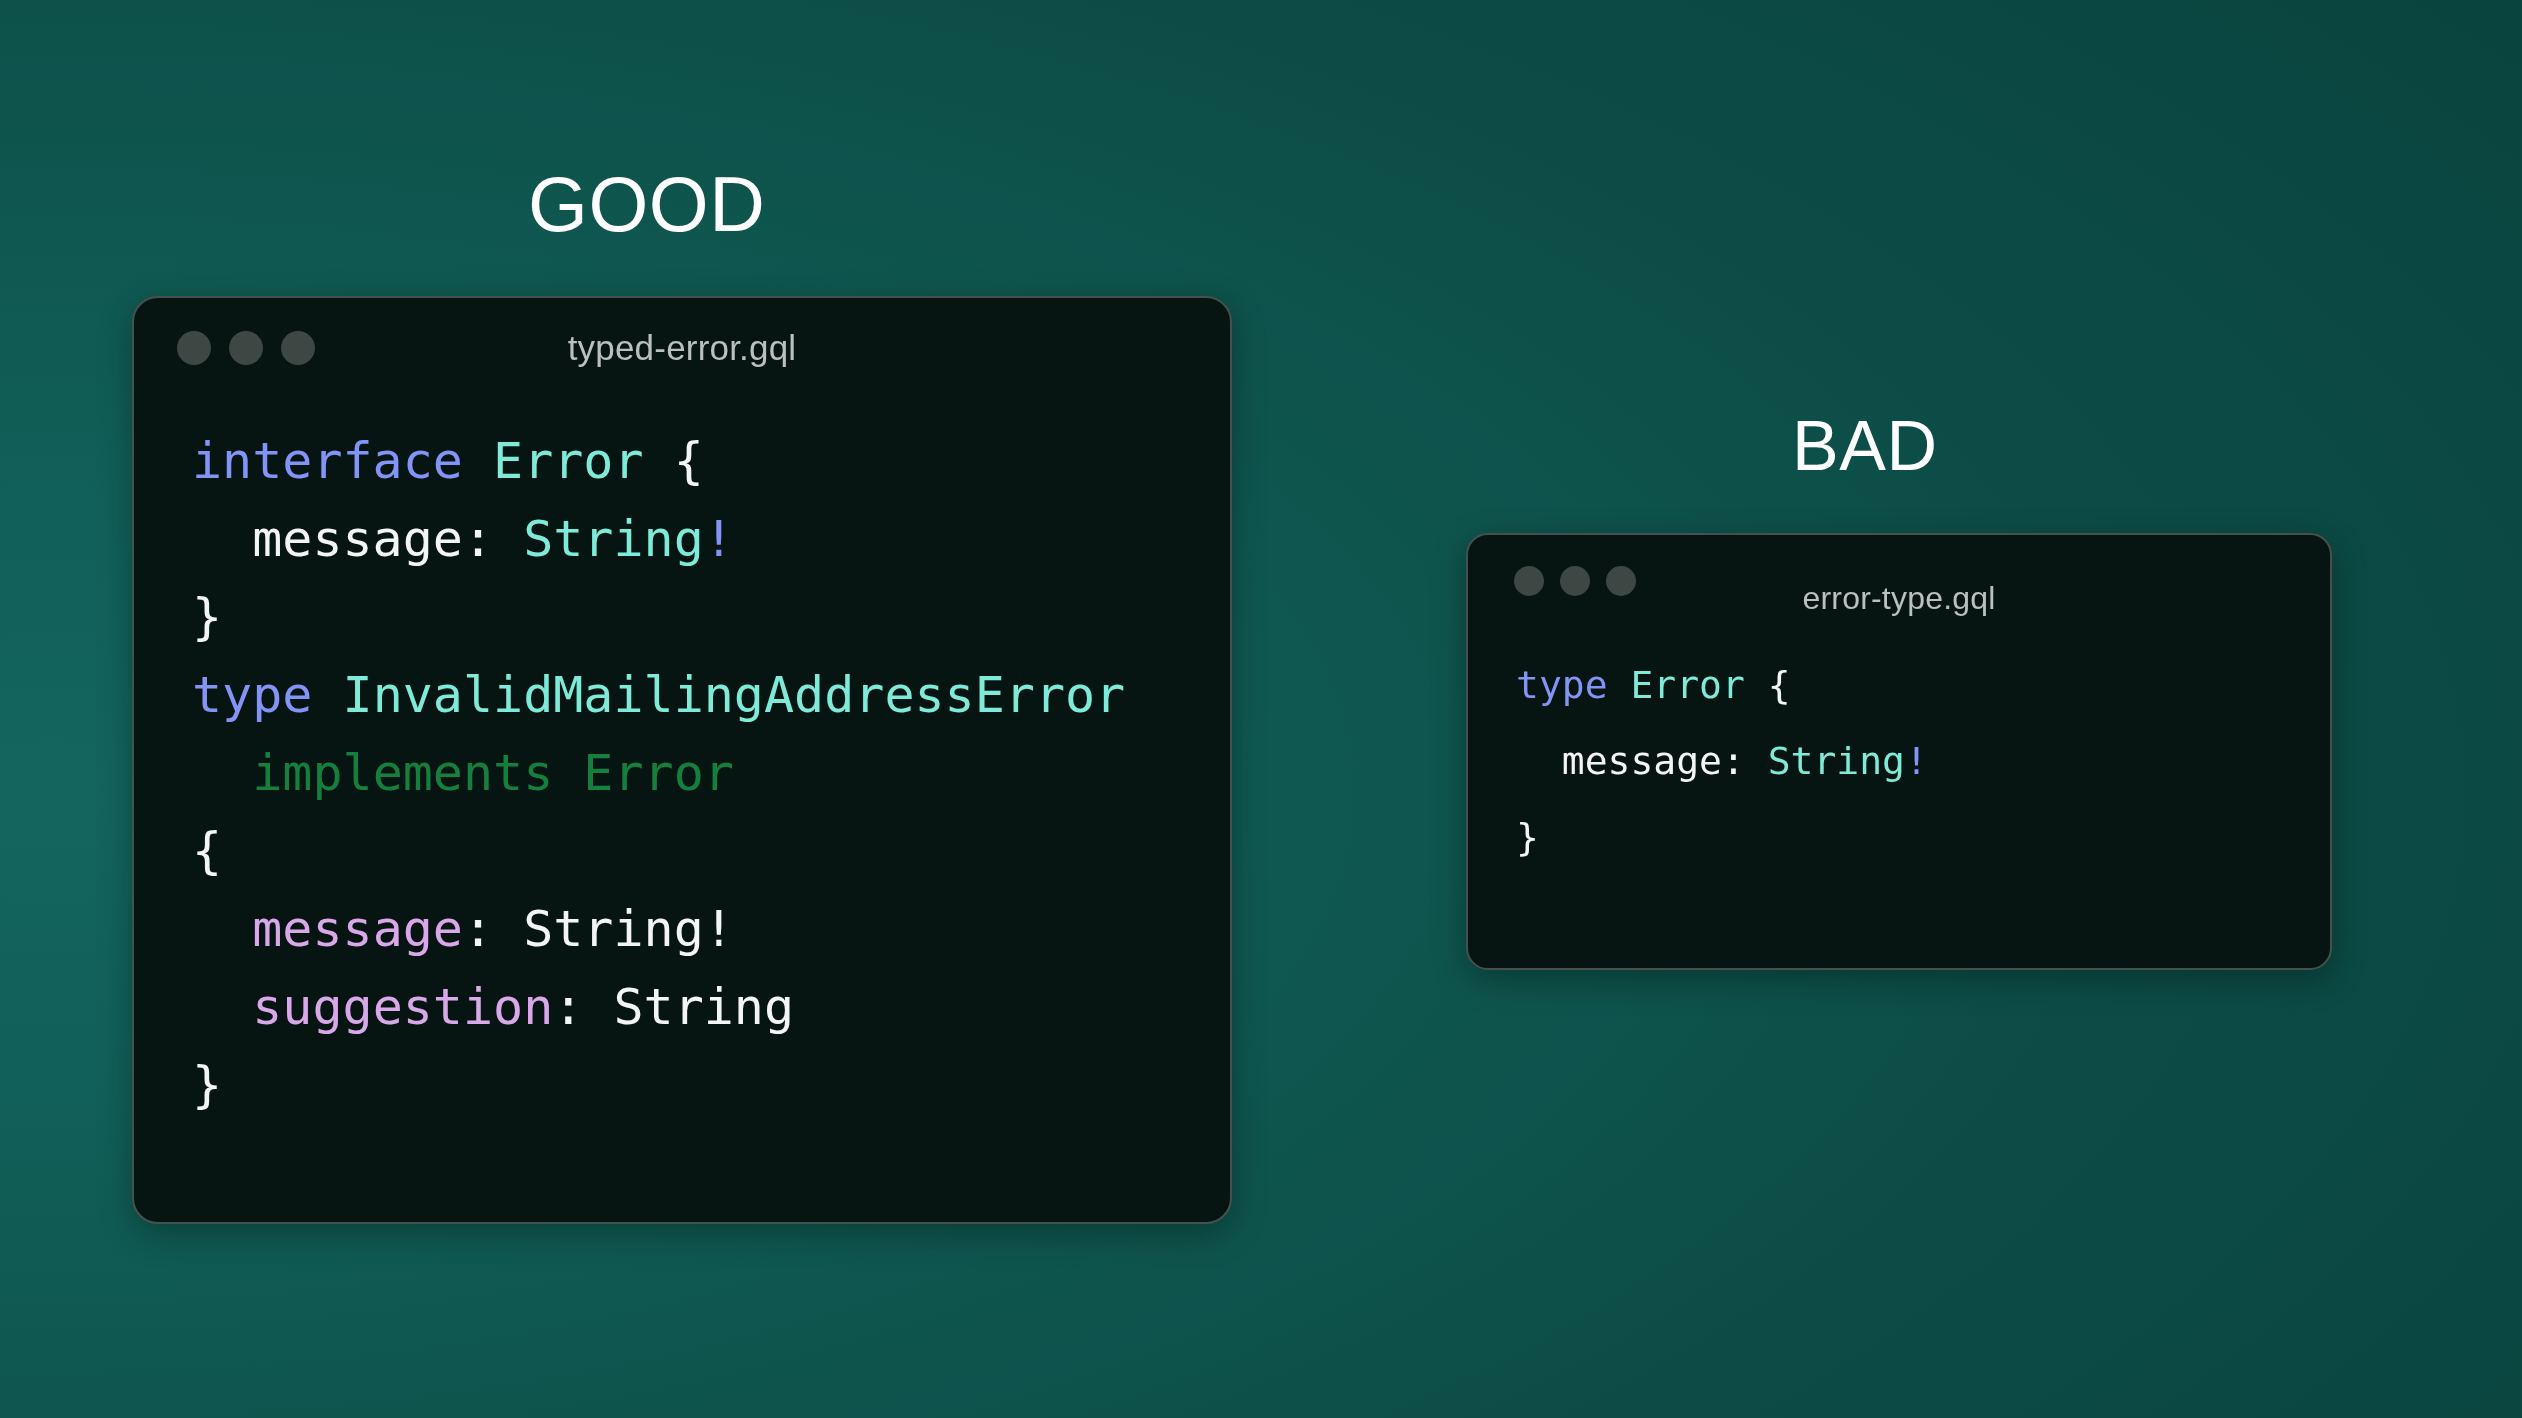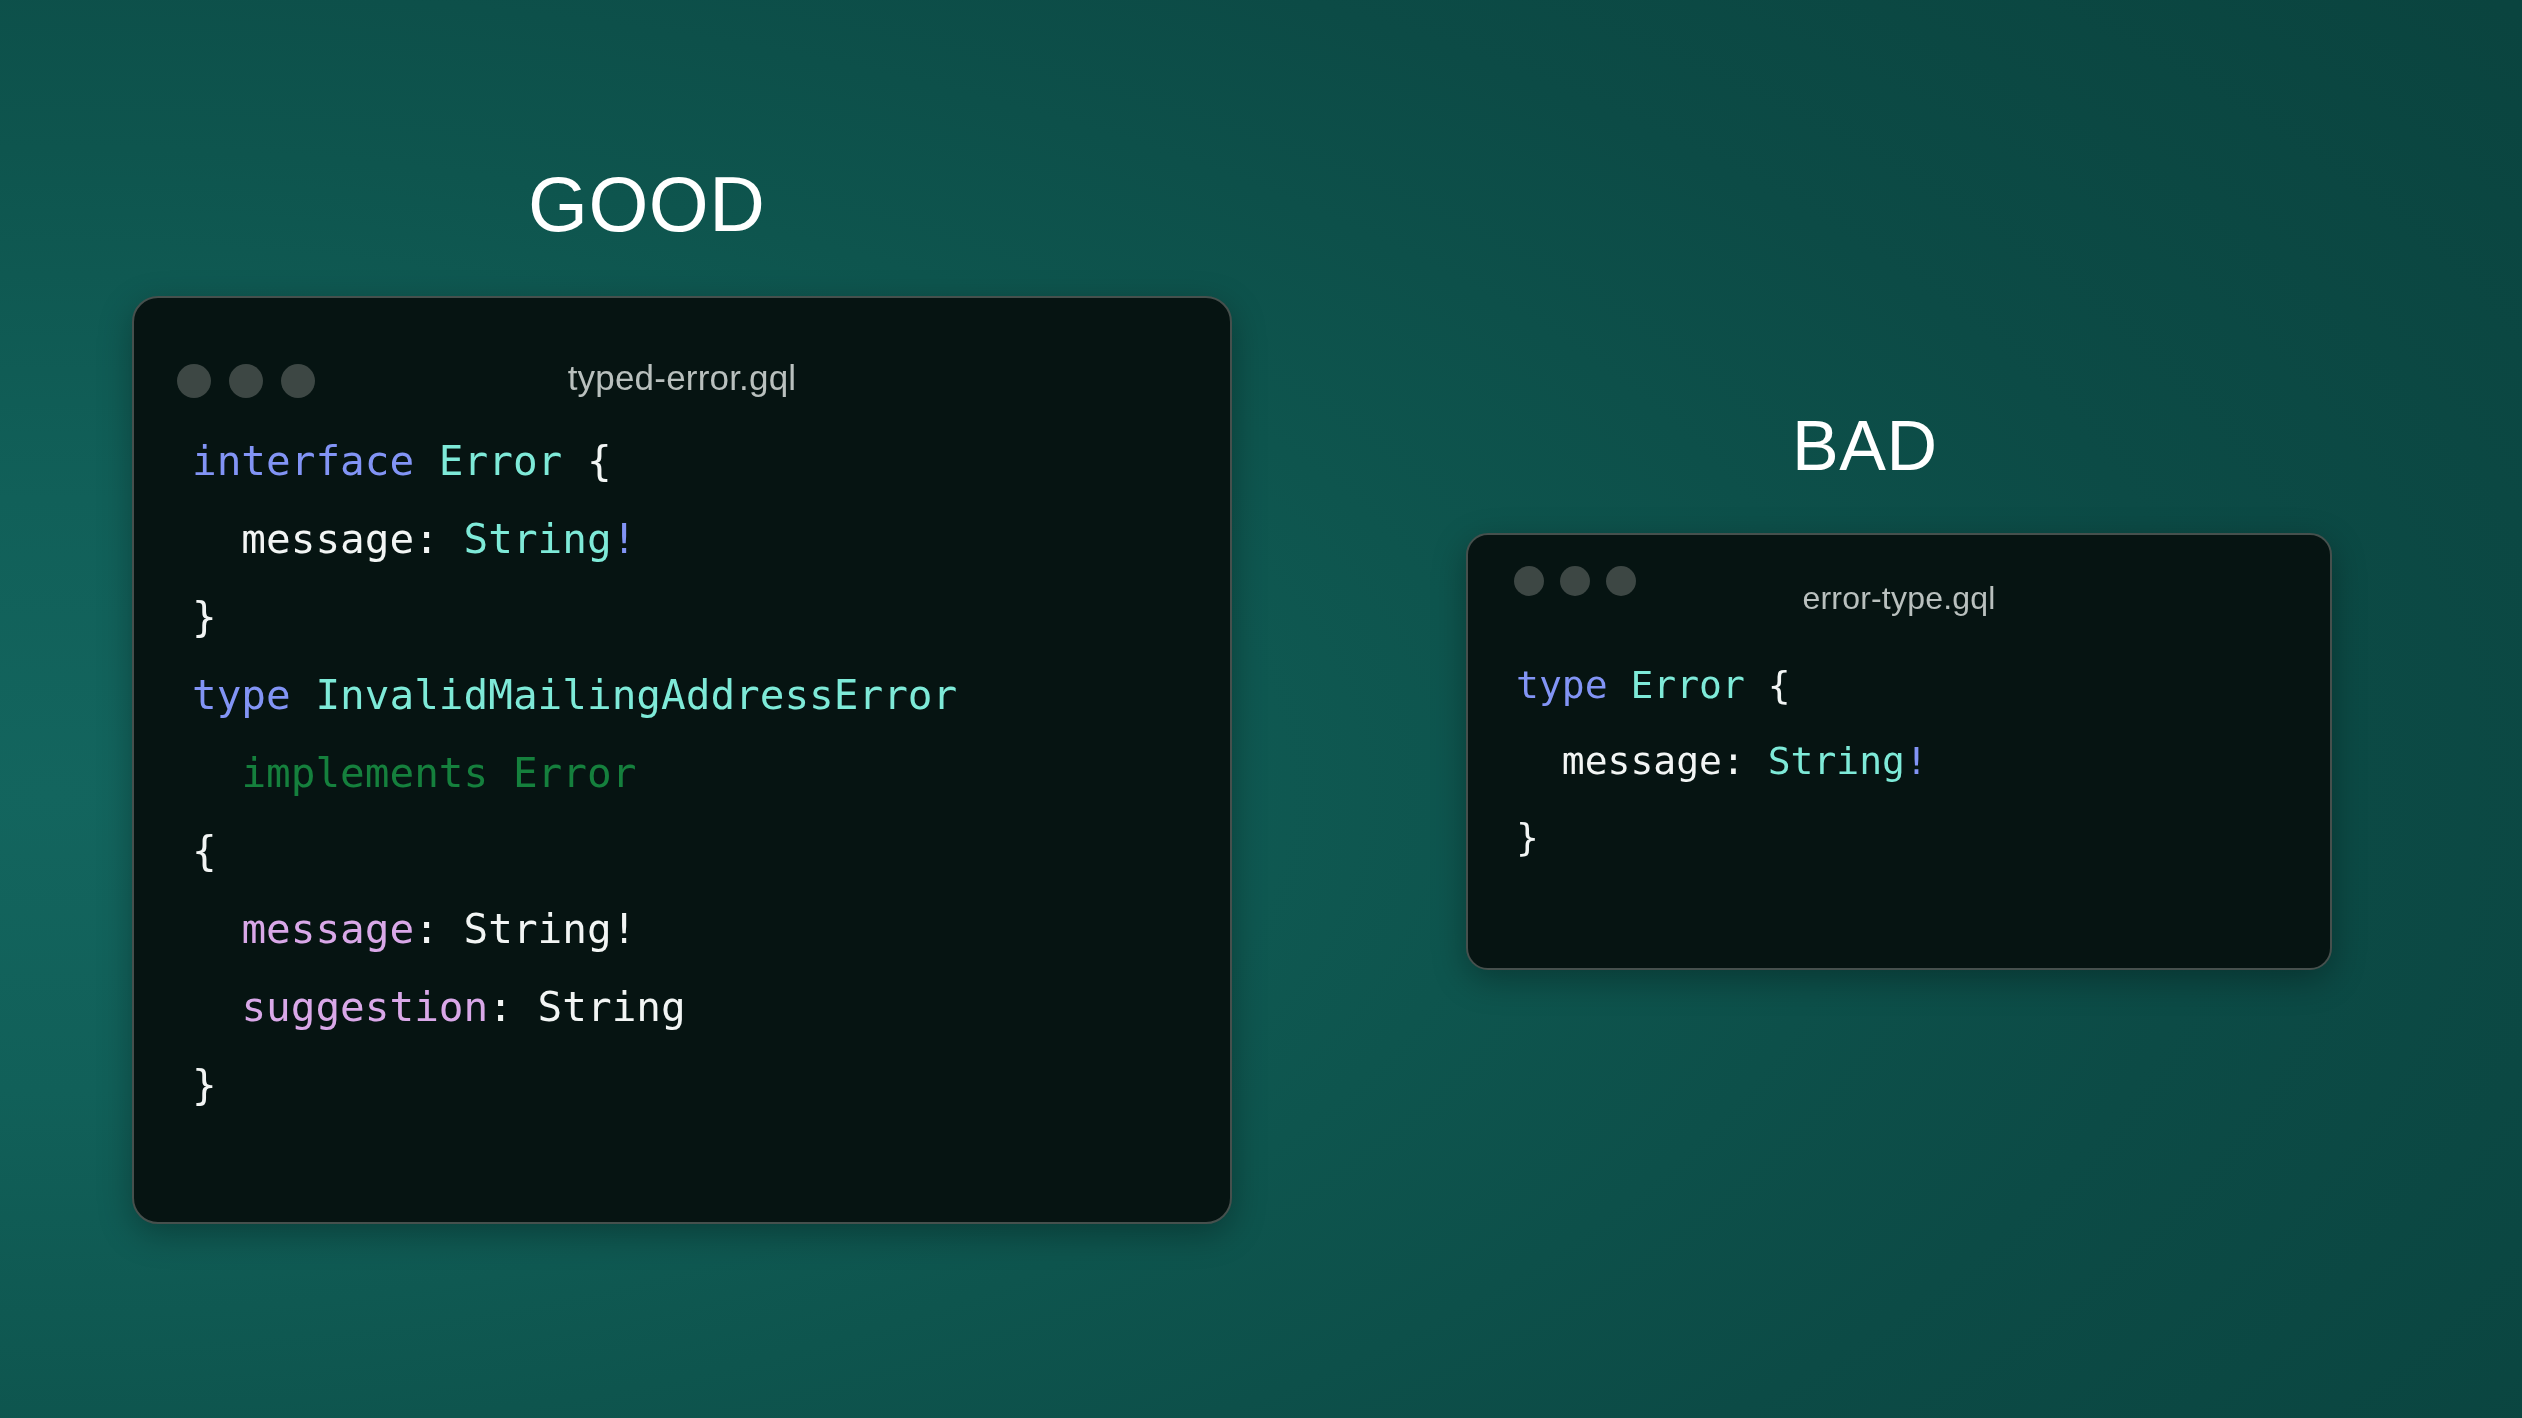--- a/index.html
+++ b/index.html
@@ -54,21 +54,21 @@
   }
 
   
   .titlebar {
     position: relative;
     display: flex;
     align-items: center;
     width: 100%;
     box-sizing: border-box;
   }
-  #card-good .titlebar { height: 100px; padding-left: 43px; align-items: flex-end; }
+  #card-good .titlebar { height: 100px; padding-left: 43px; }
   #card-bad  .titlebar { height: 92px;  padding-left: 46px; }
 
   .dots { display: flex; align-items: center; }
   #card-good .dots { gap: 18px; }
   #card-bad  .dots { gap: 16px; }
 
   .dot {
     border-radius: 50%;
     background: #3d4744;
     flex: 0 0 auto;
@@ -88,21 +88,21 @@
   #card-bad  .filename { font-size: 32px; margin-top: 34px; }
 
   
   .code {
     font-family: "DejaVu Sans Mono", "Liberation Mono", monospace;
     white-space: pre;
     box-sizing: border-box;
   }
   #card-good .code {
     padding: 24px 16px 0 58px;
-    font-size: 41px;
+    font-size: 50px;
     line-height: 78px;
   }
   #card-bad .code {
     padding: 20px 14px 0 48px;
     font-size: 38px;
     line-height: 76px;
   }
 
   .tok-plain   { color: #f2f5f4; }
   .tok-keyword { color: #8294f5; }

